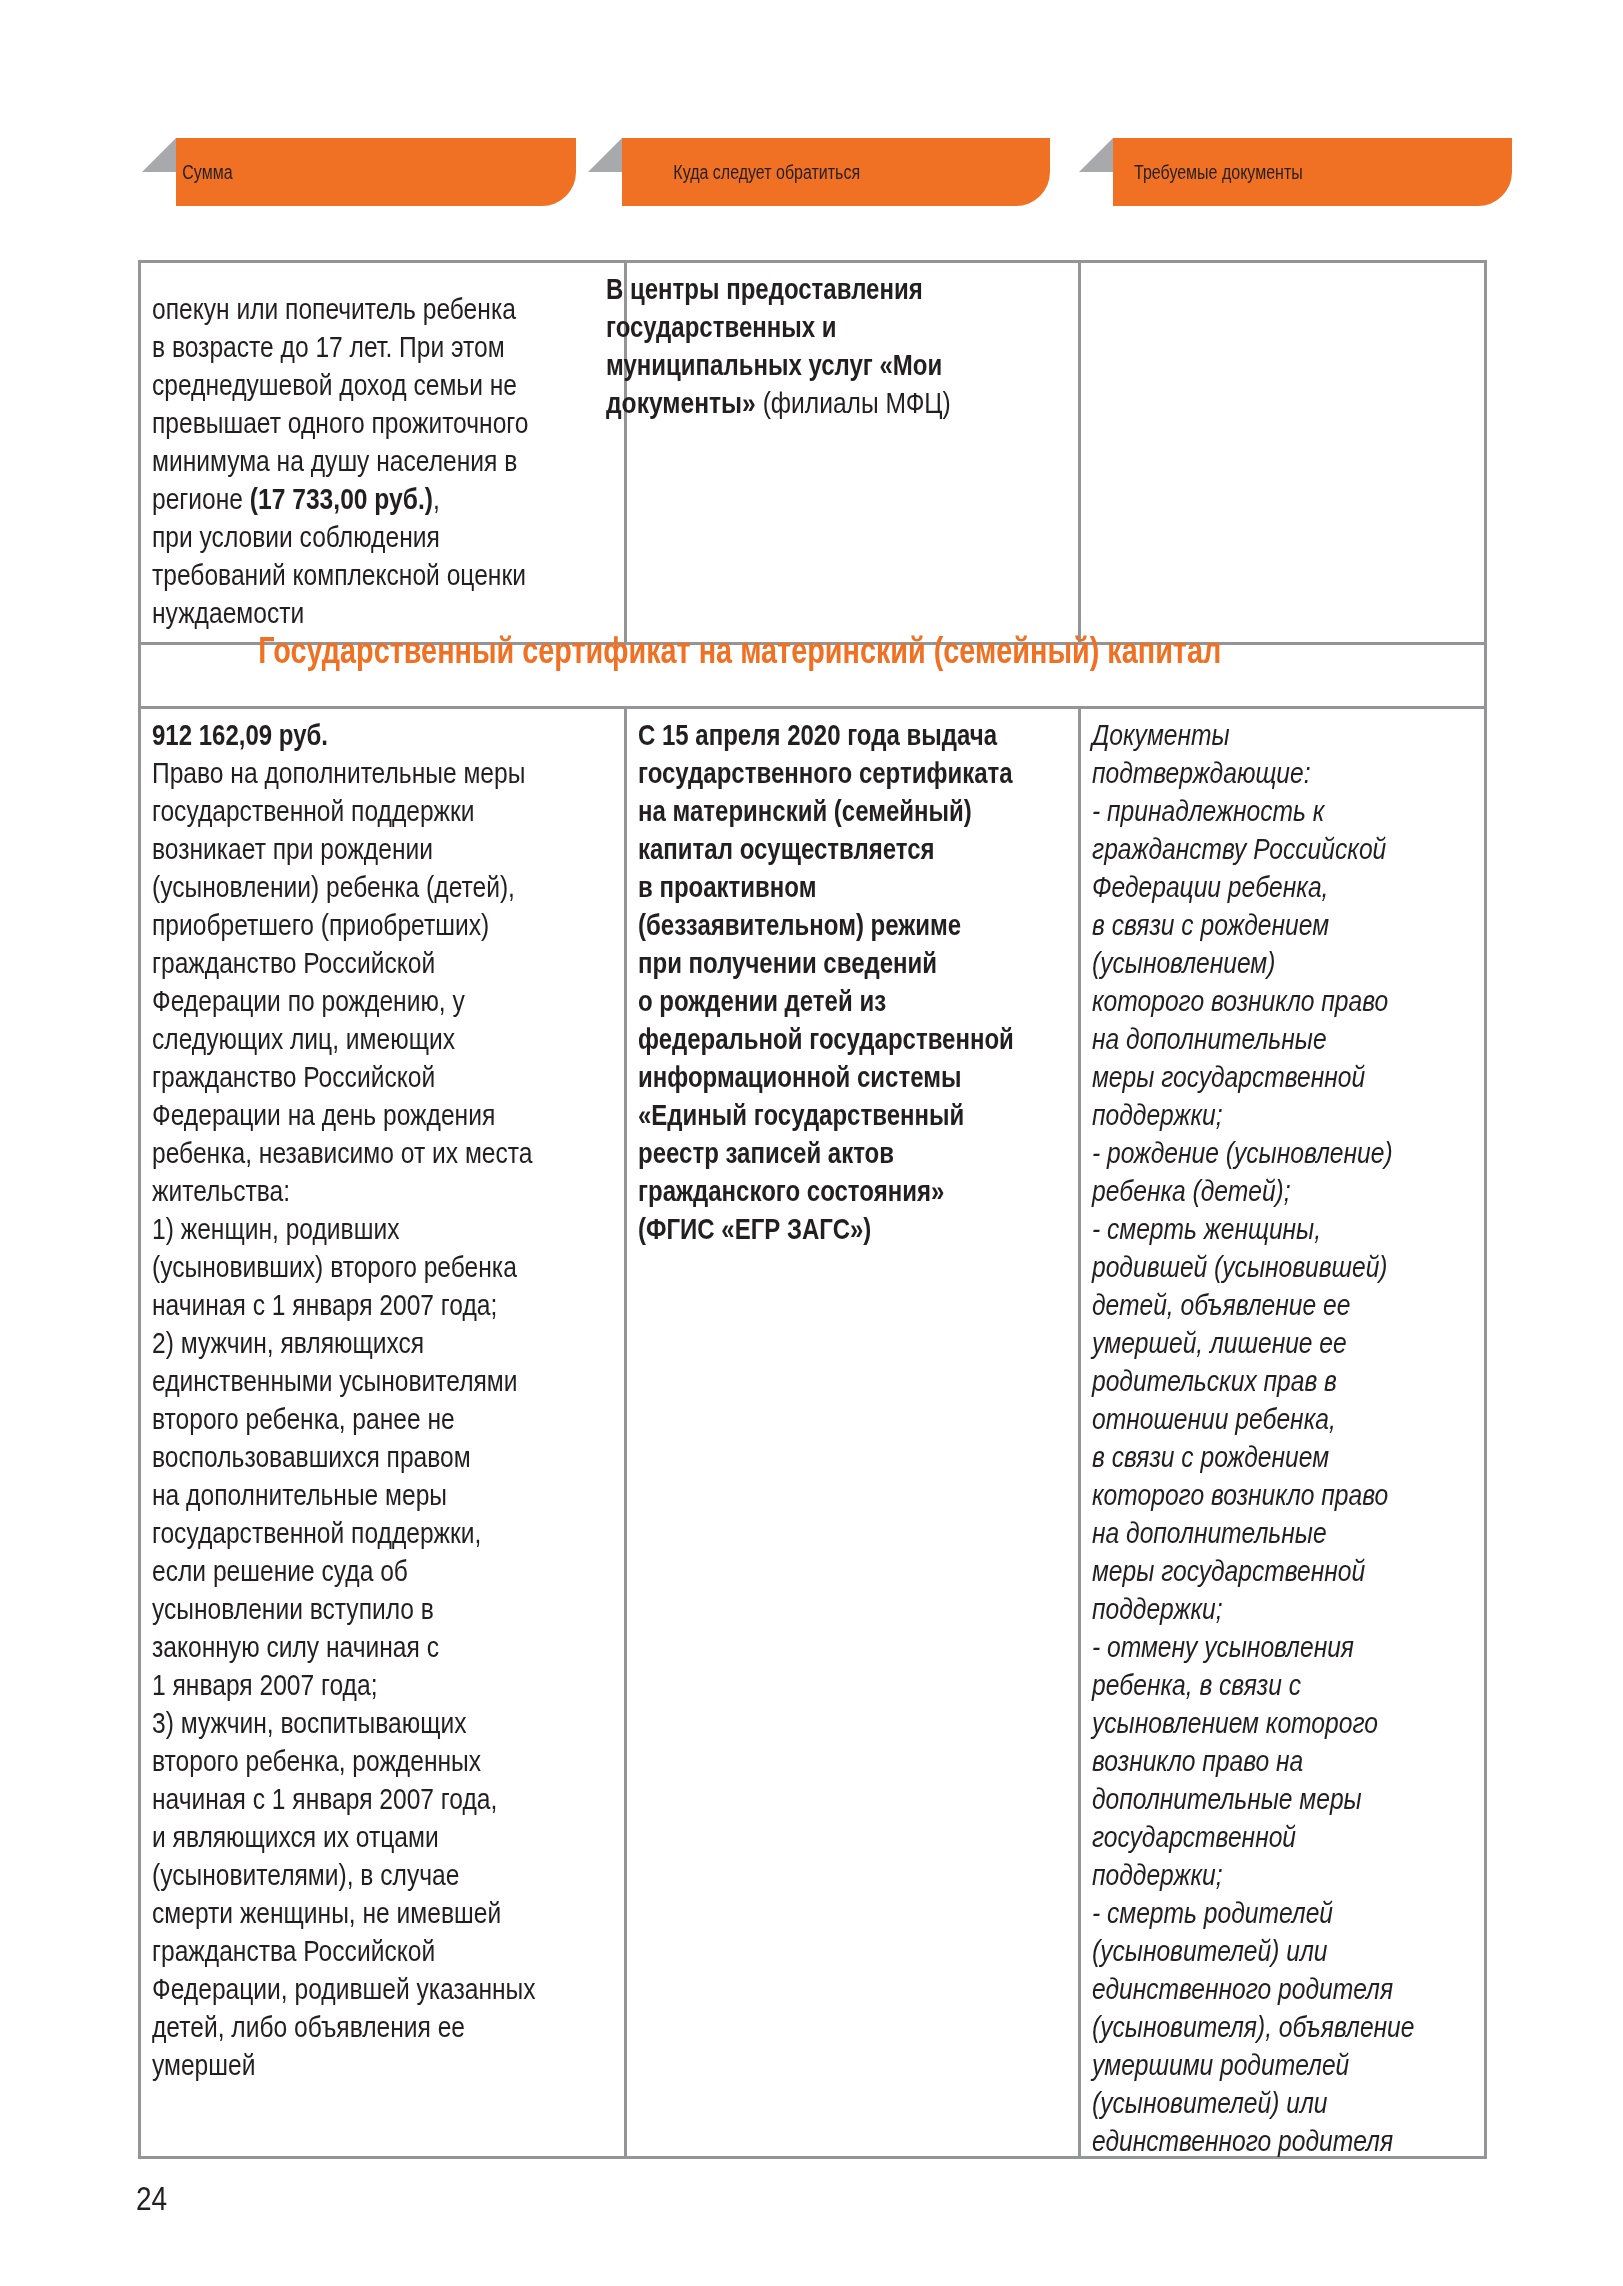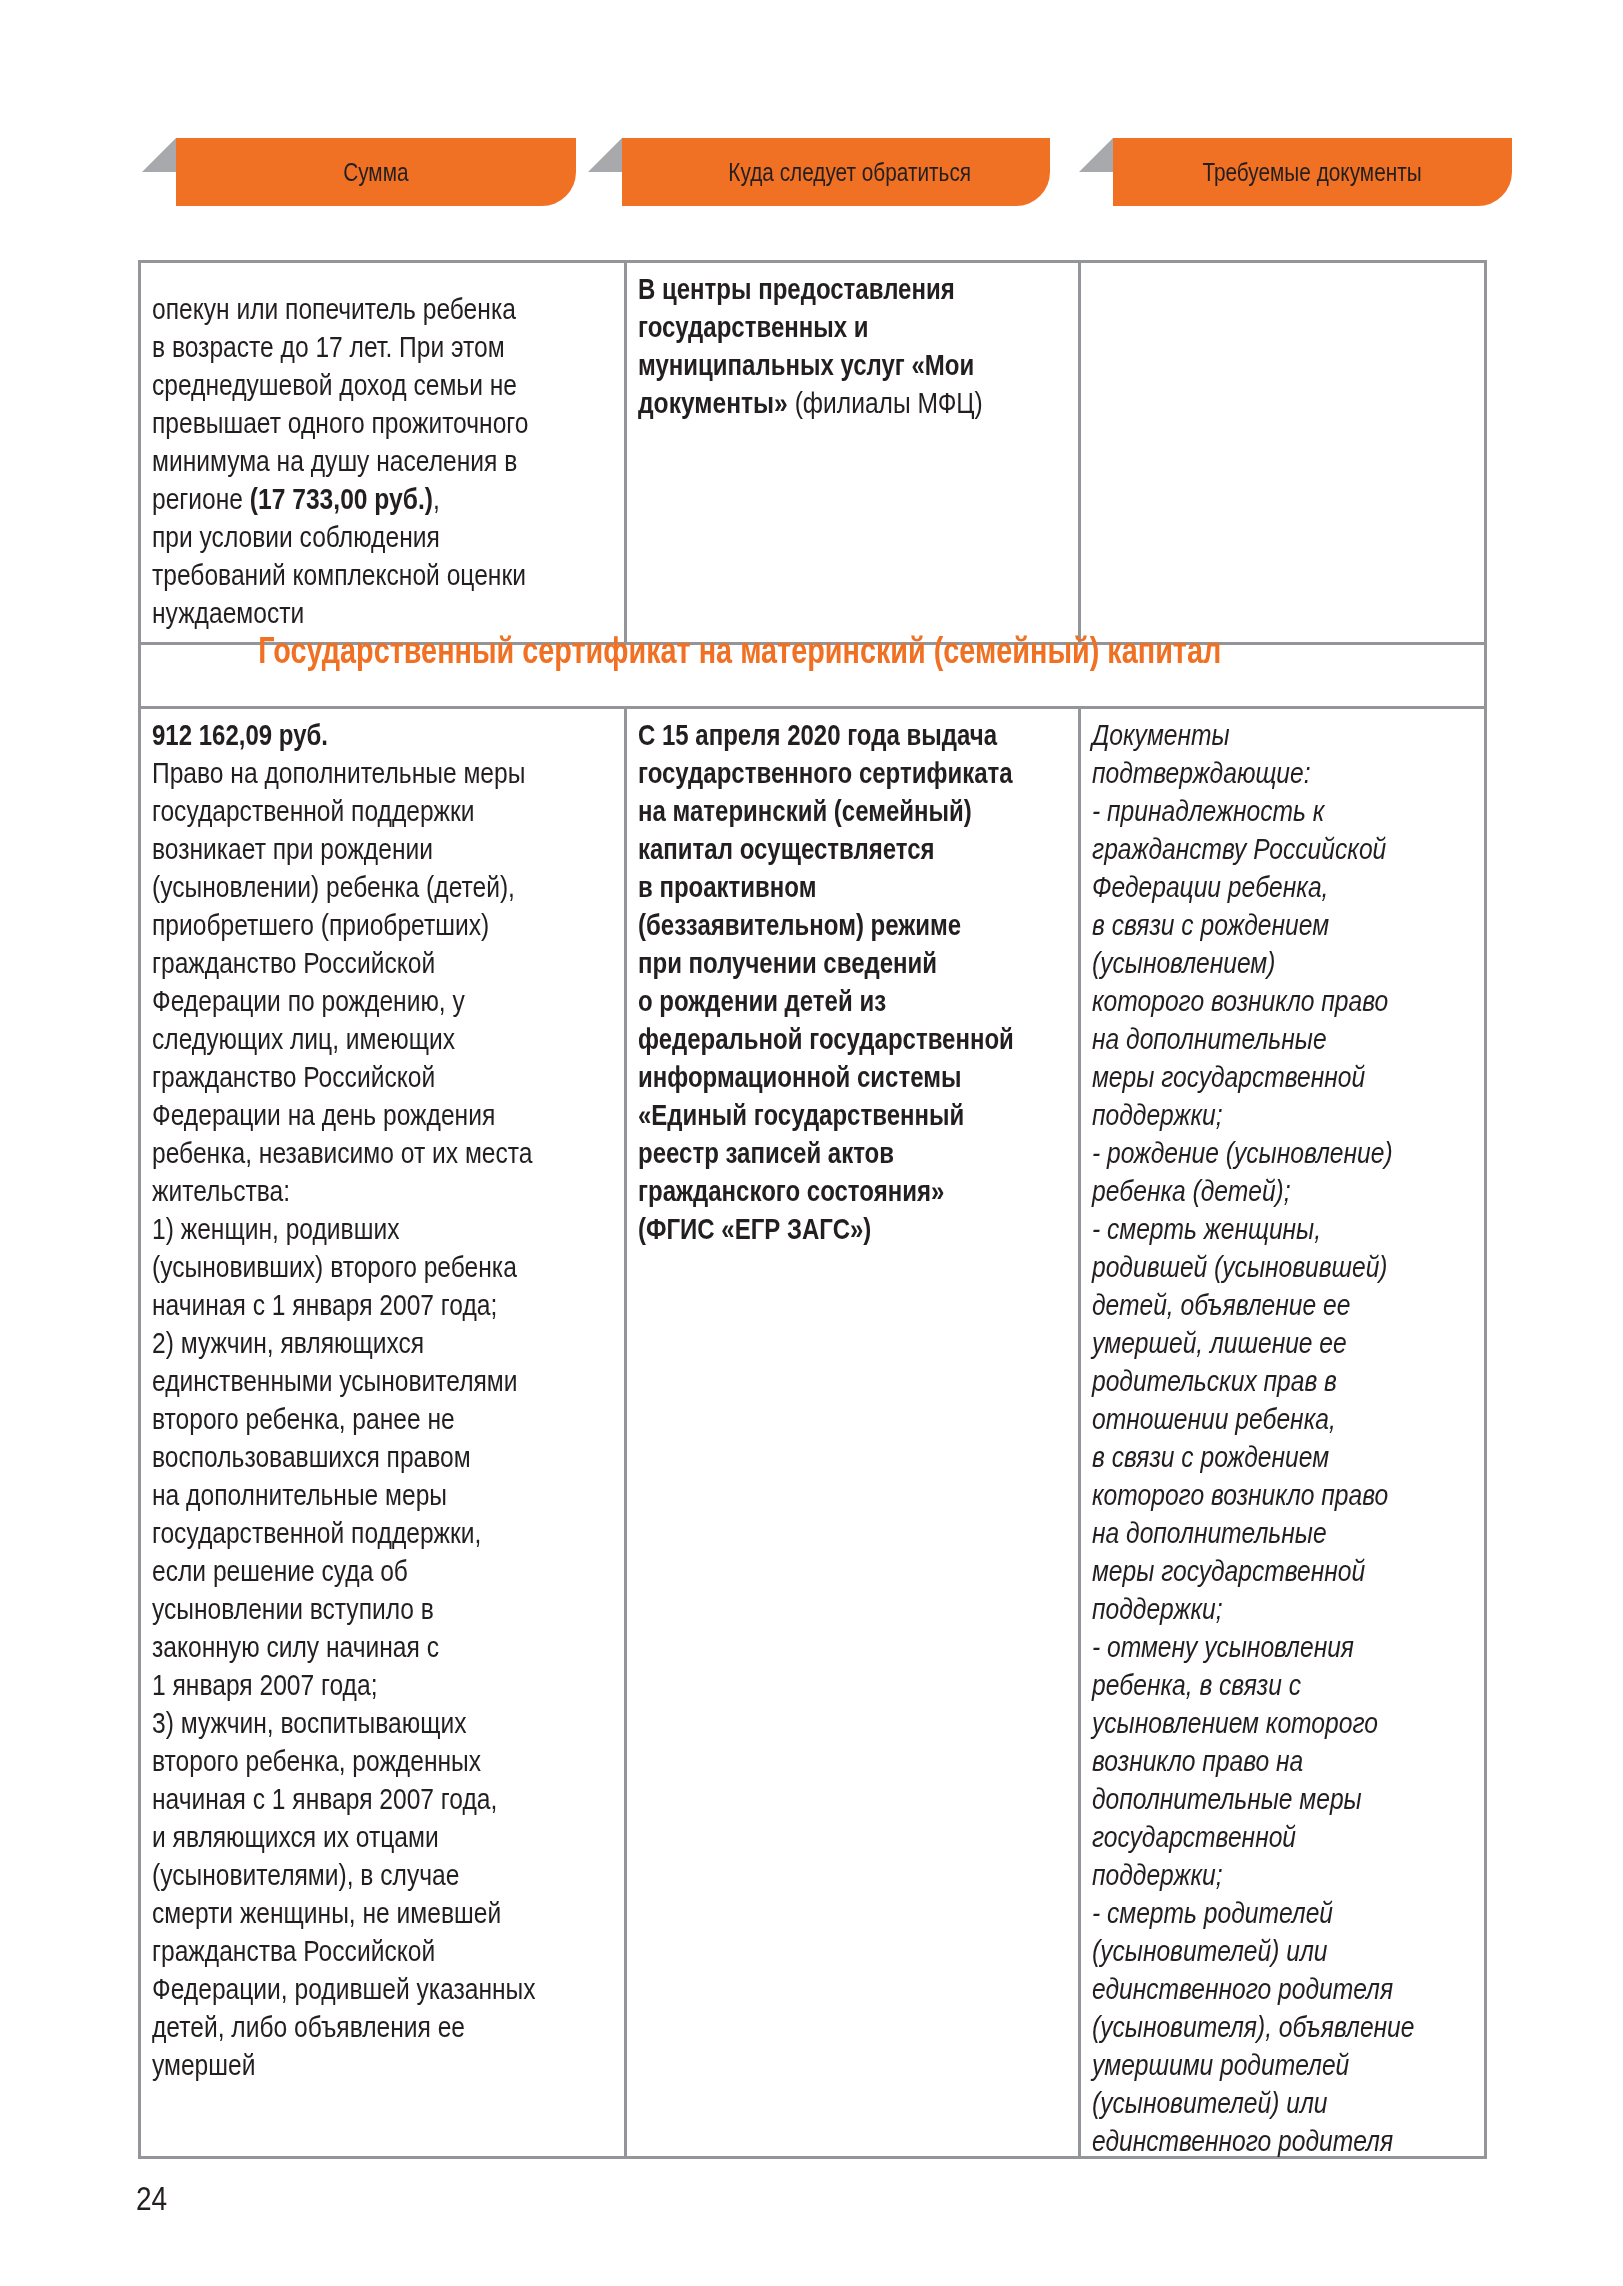--- a/index.html
+++ b/index.html
@@ -3,22 +3,22 @@
 <meta charset="utf-8">
 <style>
   html, body { margin: 0; padding: 0; background: #ffffff; }
   body { width: 1624px; height: 2287px; position: relative; overflow: hidden;
          font-family: "Liberation Sans", sans-serif; color: #231f20; }
 
   .tab { position: absolute; top: 138px; height: 68px; }
   .tab .tri { position: absolute; left: 0; top: 0; width: 0; height: 0;
               border-bottom: 34px solid #a7a9ac; border-left: 34px solid transparent; }
   .tab .body { position: absolute; left: 34px; top: 0; height: 68px; background: #f07124;
-               border-bottom-right-radius: 34px; display: flex; align-items: center; justify-content: center;
-               font-size: 26px; color: #231f20; }
+               border-bottom-right-radius: 34px; display: flex; align-items: center; justify-content: flex-start;
+               font-size: 20px; color: #231f20; }
   .tab .body span { display: inline-block; transform: scaleX(0.80); white-space: nowrap; }
 
   .tbl { position: absolute; left: 138px; top: 260px; width: 1349px; height: 1899px;
          border: 3.6px solid #939598; box-sizing: border-box; }
   .hline { position: absolute; left: 0; right: 0; height: 2.7px; background: #939598; }
   .vline { position: absolute; width: 2.7px; background: #939598; }
 
   .cell { position: absolute; box-sizing: border-box; }
   .line { display: block; white-space: nowrap; font-size: 30px; line-height: 38px;
           transform: scaleX(0.82); transform-origin: left center; }
@@ -71,21 +71,21 @@
   <span class="line">в возрасте до 17 лет. При этом</span>
   <span class="line">среднедушевой доход семьи не</span>
   <span class="line">превышает одного прожиточного</span>
   <span class="line">минимума на душу населения в</span>
   <span class="line"><span>регионе </span><span class="b">(17 733,00 руб.)</span><span>,</span></span>
   <span class="line">при условии соблюдения</span>
   <span class="line">требований комплексной оценки</span>
   <span class="line">нуждаемости</span>
 </div>
 
-<div class="cell" style="left:638px; top:270px; width:434px;">
+<div class="cell" style="left:606px; top:270px; width:434px;">
   <span class="bline">В центры предоставления</span>
   <span class="bline">государственных и</span>
   <span class="bline">муниципальных услуг «Мои</span>
   <span class="line"><span class="b">документы»</span><span> (филиалы МФЦ)</span></span>
 </div>
 
 <div class="cell" style="left:1092px; top:270px; width:389px; height:362px;"></div>
 
 <div class="section-title" style="left:138px; width:1349px;">
   <span>Государственный сертификат на материнский (семейный) капитал</span>

